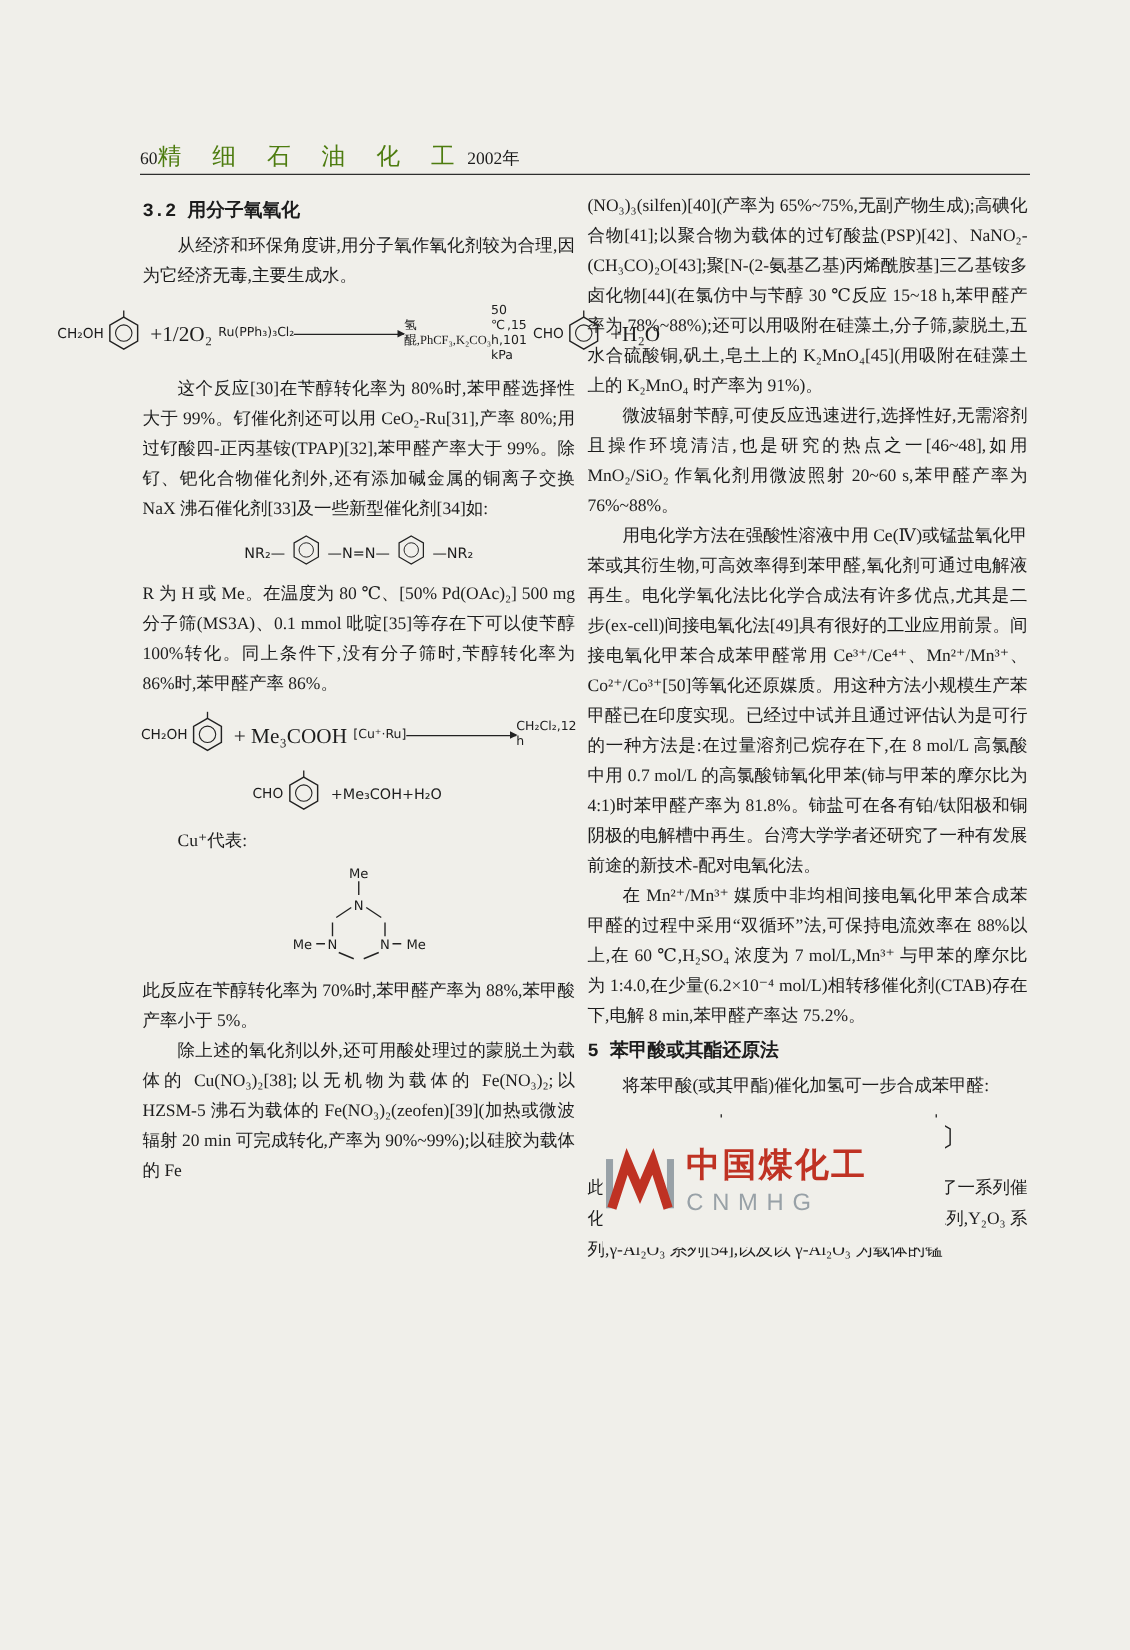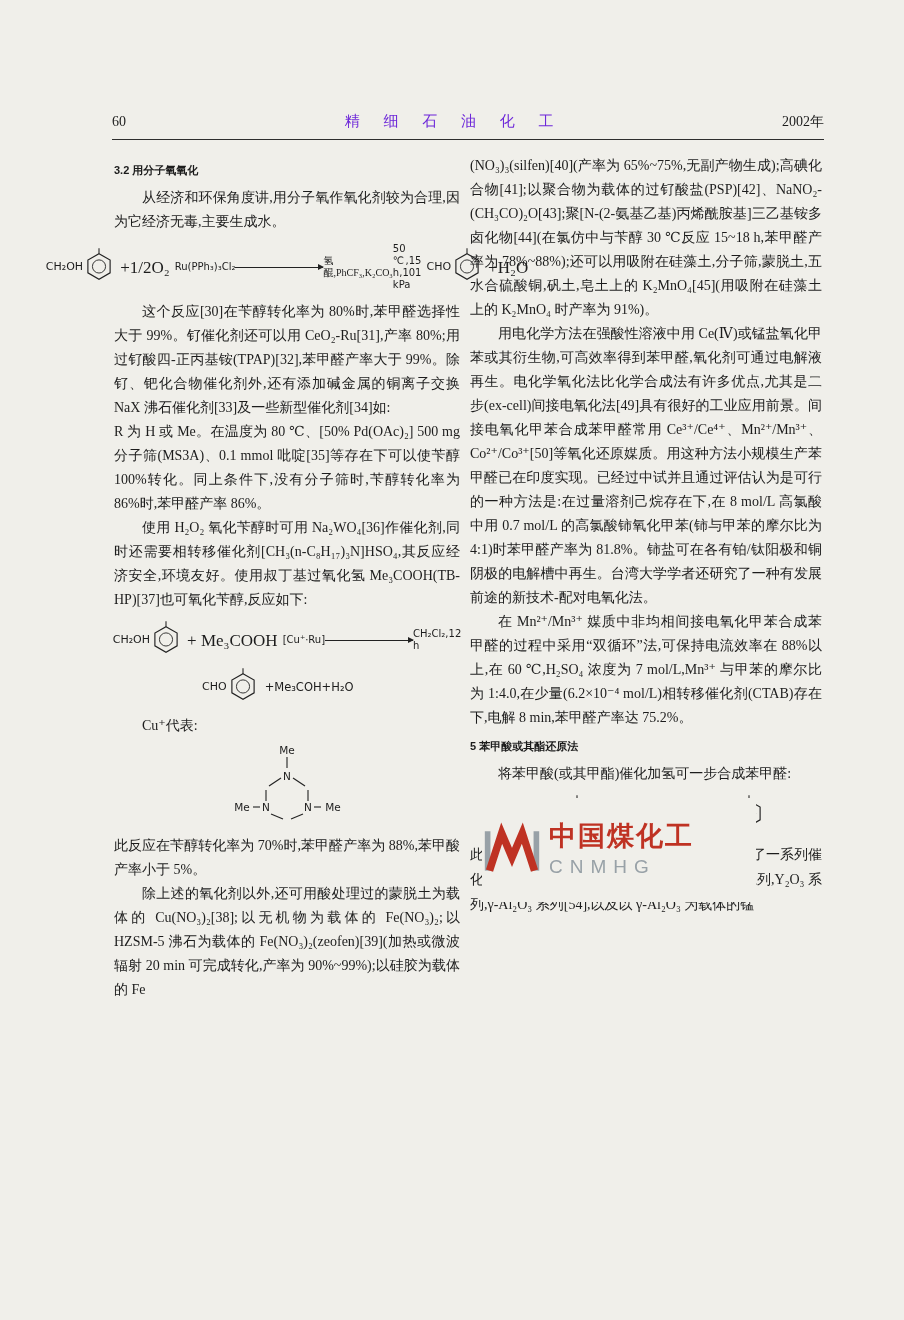--- a/index.html
+++ b/index.html
@@ -1,27 +1,27 @@
 <!DOCTYPE html>
 <html><head>
 <meta charset="utf-8">
 <style>
   *{box-sizing:border-box}
   html,body{margin:0;padding:0}
   body{background:#8a8a88;font-family:"Liberation Serif","DejaVu Serif",serif}
   .page{position:relative;width:904px;height:1320px;margin:0 auto;background:#f0efea;color:#1c1c1c;overflow:hidden}
-  .header{position:absolute;left:112px;top:112px;width:712px;display:flex;justify-content:space-between;align-items:baseline;font-size:14px}
-  .journal{letter-spacing:10px;font-size:15px;color:#6d28d9}
+  .header{position:absolute;left:112px;top:112px;width:712px;display:flex;justify-content:flex-start;align-items:baseline;font-size:14px}
+  .journal{letter-spacing:10px;font-size:19px;color:#4d7c0f}
   .header-rule{position:absolute;left:112px;top:139px;width:712px;border-top:1.3px solid #2e2e2e}
   .col{position:absolute;top:154px;font-size:14px;line-height:24px;text-align:justify}
   .col-left{left:114px;width:346px}
   .col-right{left:470px;width:352px}
   p{margin:0}
   .indent{text-indent:2em}
-  .sec{font-family:Liberation Sans, sans-serif;font-size:11px;font-weight:bold;margin:4px 0;line-height:24px}
+  .sec{font-family:Liberation Mono, monospace;font-size:15px;font-weight:bold;margin:4px 0;line-height:24px}
   .scheme{display:flex;align-items:center;justify-content:center;gap:5px;margin:9px 0;font-size:11.5px;line-height:13px}
   .mol{display:flex;flex-direction:row;align-items:center;flex:none}
   .mol-label{font-size:11px;line-height:12px;font-family:"DejaVu Sans",sans-serif}
   .benzene{width:32px;height:38px}
   .benzene-plain{width:28px;height:28px}
   .rxn-arrow{display:flex;flex-direction:row;align-items:center;font-size:10px;line-height:12px;font-family:"DejaVu Sans",sans-serif}
   .rxn-arrow .cn{font-family:"Liberation Serif",serif}
   .arrow-line{position:relative;width:100%;min-width:88px;height:1px;background:#222;margin:2px 0}
   .arrow-line::after{content:"";position:absolute;right:-1px;top:-3px;width:0;height:0;border-left:6px solid #222;border-top:3px solid transparent;border-bottom:3px solid transparent}
   .arrow-sm .arrow-line{min-width:64px}
@@ -78,24 +78,36 @@
           <line x1="18" y1="0" x2="18" y2="6" stroke="#222" stroke-width="1.2"></line>
           <polygon points="18,6 30.5,13.2 30.5,27.6 18,34.8 5.5,27.6 5.5,13.2" fill="none" stroke="#222" stroke-width="1.3"></polygon>
           <circle cx="18" cy="20.4" r="7.4" fill="none" stroke="#222" stroke-width="1"></circle>
         </svg>
       </div>
       <span class="sch-txt">+H₂O</span>
     </div>
 
     <p class="indent">这个反应[30]在苄醇转化率为 80%时,苯甲醛选择性大于 99%。钌催化剂还可以用 CeO₂-Ru[31],产率 80%;用过钌酸四-正丙基铵(TPAP)[32],苯甲醛产率大于 99%。除钌、钯化合物催化剂外,还有添加碱金属的铜离子交换 NaX 沸石催化剂[33]及一些新型催化剂[34]如:</p>
 
+    <div class="azo">
+      <span>NR₂—</span>
+      <svg class="benzene-plain" viewBox="0 0 36 36">
+        <polygon points="18,1 30.5,8.2 30.5,22.6 18,29.8 5.5,22.6 5.5,8.2" fill="none" stroke="#222" stroke-width="1.3"></polygon>
+        <circle cx="18" cy="15.4" r="7.4" fill="none" stroke="#222" stroke-width="1"></circle>
+      </svg>
+      <span>—N=N—</span>
+      <svg class="benzene-plain" viewBox="0 0 36 36">
+        <polygon points="18,1 30.5,8.2 30.5,22.6 18,29.8 5.5,22.6 5.5,8.2" fill="none" stroke="#222" stroke-width="1.3"></polygon>
+        <circle cx="18" cy="15.4" r="7.4" fill="none" stroke="#222" stroke-width="1"></circle>
+      </svg>
+      <span>—NR₂</span>
+    </div>
 
     <p>R 为 H 或 Me。在温度为 80 ℃、[50% Pd(OAc)₂] 500 mg 分子筛(MS3A)、0.1 mmol 吡啶[35]等存在下可以使苄醇 100%转化。同上条件下,没有分子筛时,苄醇转化率为 86%时,苯甲醛产率 86%。</p>
 
-    <p class="indent">使用 H₂O₂ 氧化苄醇时可用 Na₂WO₄[36]作催化剂,同时还需要相转移催化剂[CH₃(n-C₈H₁₇)₃N]HSO₄,其反应经济安全,环境友好。使用叔丁基过氧化氢 Me₃COOH(TB-HP)[37]也可氧化苄醇,反应如下:</p>
 
     <div class="scheme">
       <div class="mol">
         <span class="mol-label">CH₂OH</span>
         <svg class="benzene" viewBox="0 0 36 42">
           <line x1="18" y1="0" x2="18" y2="6" stroke="#222" stroke-width="1.2"></line>
           <polygon points="18,6 30.5,13.2 30.5,27.6 18,34.8 5.5,27.6 5.5,13.2" fill="none" stroke="#222" stroke-width="1.3"></polygon>
           <circle cx="18" cy="20.4" r="7.4" fill="none" stroke="#222" stroke-width="1"></circle>
         </svg>
       </div>
@@ -139,20 +151,21 @@
         <text x="116" y="69" text-anchor="middle">Me</text>
       </svg>
     </div>
 
     <p>此反应在苄醇转化率为 70%时,苯甲醛产率为 88%,苯甲酸产率小于 5%。</p>
     <p class="indent">除上述的氧化剂以外,还可用酸处理过的蒙脱土为载体的 Cu(NO₃)₂[38];以无机物为载体的 Fe(NO₃)₂;以 HZSM-5 沸石为载体的 Fe(NO₃)₂(zeofen)[39](加热或微波辐射 20 min 可完成转化,产率为 90%~99%);以硅胶为载体的 Fe</p>
   </div>
 
   <div class="col col-right">
     <p>(NO₃)₃(silfen)[40](产率为 65%~75%,无副产物生成);高碘化合物[41];以聚合物为载体的过钌酸盐(PSP)[42]、NaNO₂-(CH₃CO)₂O[43];聚[N-(2-氨基乙基)丙烯酰胺基]三乙基铵多卤化物[44](在氯仿中与苄醇 30 ℃反应 15~18 h,苯甲醛产率为 78%~88%);还可以用吸附在硅藻土,分子筛,蒙脱土,五水合硫酸铜,矾土,皂土上的 K₂MnO₄[45](用吸附在硅藻土上的 K₂MnO₄ 时产率为 91%)。</p>
+    <p class="indent">微波辐射苄醇,可使反应迅速进行,选择性好,无需溶剂且操作环境清洁,也是研究的热点之一[46~48],如用 MnO₂/SiO₂ 作氧化剂用微波照射 20~60 s,苯甲醛产率为 76%~88%。</p>
 
     <p class="indent">用电化学方法在强酸性溶液中用 Ce(Ⅳ)或锰盐氧化甲苯或其衍生物,可高效率得到苯甲醛,氧化剂可通过电解液再生。电化学氧化法比化学合成法有许多优点,尤其是二步(ex-cell)间接电氧化法[49]具有很好的工业应用前景。间接电氧化甲苯合成苯甲醛常用 Ce³⁺/Ce⁴⁺、Mn²⁺/Mn³⁺、Co²⁺/Co³⁺[50]等氧化还原媒质。用这种方法小规模生产苯甲醛已在印度实现。已经过中试并且通过评估认为是可行的一种方法是:在过量溶剂己烷存在下,在 8 mol/L 高氯酸中用 0.7 mol/L 的高氯酸铈氧化甲苯(铈与甲苯的摩尔比为4:1)时苯甲醛产率为 81.8%。铈盐可在各有铂/钛阳极和铜阴极的电解槽中再生。台湾大学学者还研究了一种有发展前途的新技术-配对电氧化法。</p>
     <p class="indent">在 Mn²⁺/Mn³⁺ 媒质中非均相间接电氧化甲苯合成苯甲醛的过程中采用“双循环”法,可保持电流效率在 88%以上,在 60 ℃,H₂SO₄ 浓度为 7 mol/L,Mn³⁺ 与甲苯的摩尔比为 1:4.0,在少量(6.2×10⁻⁴ mol/L)相转移催化剂(CTAB)存在下,电解 8 min,苯甲醛产率达 75.2%。</p>
 
     <div class="sec">5  苯甲酸或其酯还原法</div>
     <p class="indent">将苯甲酸(或其甲酯)催化加氢可一步合成苯甲醛:</p>
 
     <div class="scheme">
       <div class="mol">
         <span class="mol-label">COOH</span>

